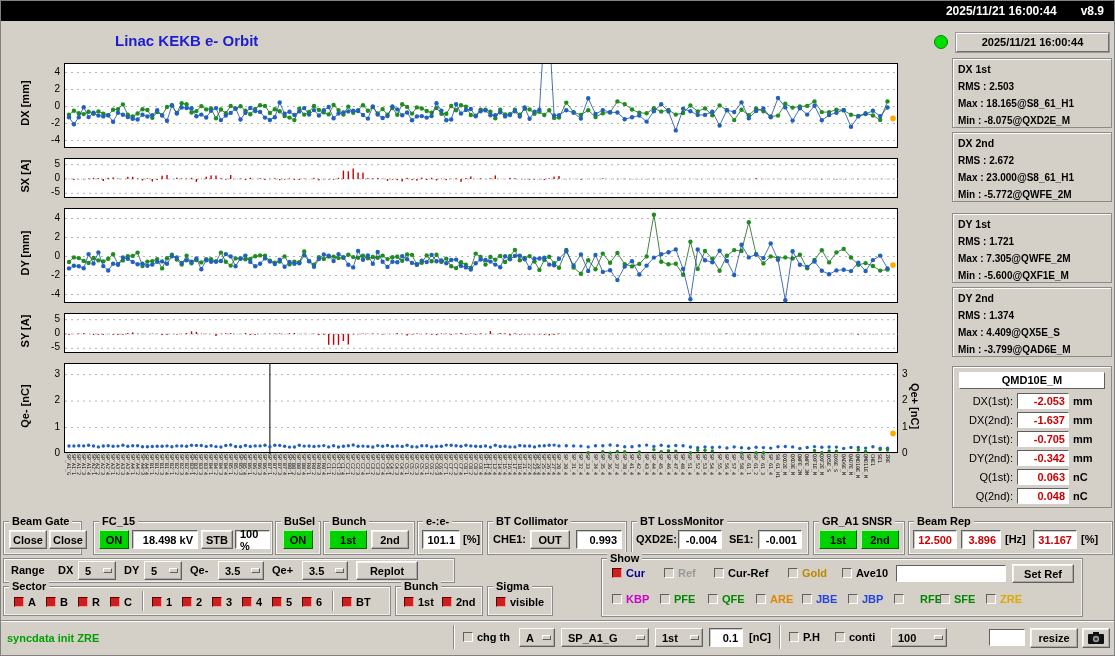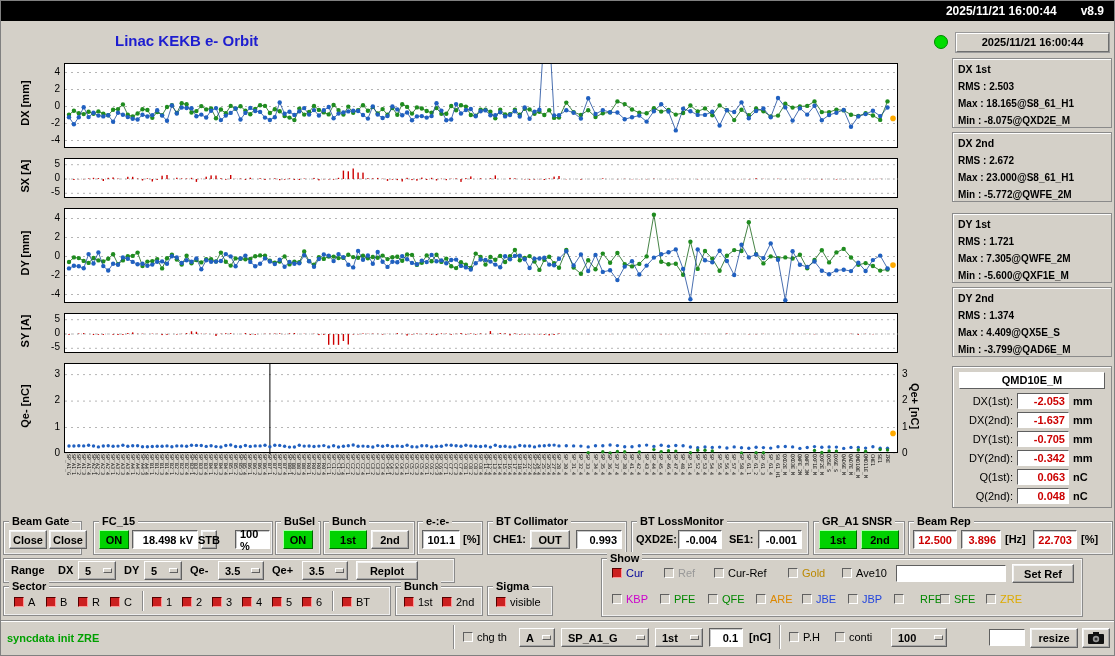--- a/index.html
+++ b/index.html
@@ -21,21 +21,21 @@
 .bpm{position:absolute;top:1px;writing-mode:vertical-rl;font-family:"DejaVu Sans Mono",monospace;font-size:5px;line-height:5px;color:#000;white-space:nowrap}
 .groupbox{position:absolute;border:1px solid #8a8a8a;box-shadow:inset 1px 1px 0 #fff,inset -1px -1px 0 #eee;background:#d4d0c8}
 .gb-title{position:absolute;top:-7px;left:5px;background:#d4d0c8;padding:0 3px;font-weight:bold;font-size:11px;line-height:12px;white-space:nowrap}
 .btn{position:absolute;height:19px;background:#d4d0c8;border:1px solid;border-color:#fff #5f5f5f #5f5f5f #fff;box-shadow:inset -1px -1px 0 #a8a8a8,inset 1px 1px 0 #f2f2f2;font-weight:bold;font-size:11px;display:flex;align-items:center;justify-content:center;cursor:default;font-family:"Liberation Sans",sans-serif}
 .btn.green{background:#00d200;border-color:#a8ffa8 #006600 #006600 #a8ffa8;box-shadow:none}
 .display{position:absolute;height:19px;background:#fff;border:1px solid;border-color:#5f5f5f #fff #fff #5f5f5f;box-shadow:inset 1px 1px 0 #c8c8c8;display:flex;align-items:center;justify-content:flex-end;padding:0 4px;font-weight:bold}
 .display.red{color:#cc0000}
 .lbl{position:absolute;font-weight:bold;line-height:19px;white-space:nowrap}
 .combo{position:absolute;height:19px;background:#d4d0c8;border:1px solid;border-color:#fff #5f5f5f #5f5f5f #fff;box-shadow:inset -1px -1px 0 #a8a8a8;display:flex;align-items:center;padding:0 17px 0 6px;font-weight:bold}
 .combo-ind{position:absolute;right:3px;top:6px;width:9px;height:5px;background:#d4d0c8;border:1px solid;border-color:#fff #5f5f5f #5f5f5f #fff}
-.cb{position:absolute;display:flex;align-items:center;gap:4px;font-weight:normal;height:12px;white-space:nowrap}
+.cb{position:absolute;display:flex;align-items:center;gap:4px;font-weight:bold;height:12px;white-space:nowrap}
 .cbbox{width:10px;height:10px;background:#d4d0c8;border:1px solid;border-color:#5f5f5f #fff #fff #5f5f5f;flex:0 0 auto}
 .cbbox.on{background:#cc2020;border-color:#550000 #ff9999 #ff9999 #550000}
 .tinput{position:absolute;background:#fff;border:1px solid;border-color:#5f5f5f #fff #fff #5f5f5f;height:17px}
 .vdiv{position:absolute;width:2px;border-left:1px solid #8a8a8a;border-right:1px solid #fff}
 #bottom-divider{position:absolute;left:0;top:619px;width:1115px;height:2px;border-top:1px solid #8a8a8a;border-bottom:1px solid #fff}
 #statusmsg{position:absolute;left:6px;top:631px;color:#00a000;font-weight:bold}
 #monitor{position:absolute;left:951px;top:365px;width:160px;height:142px;border:1px solid #8a8a8a;box-shadow:inset 1px 1px 0 #fff;background:#d4d0c8}
 #monitor-title{margin:5px 6px 3px;border:1px solid;border-color:#fff #5f5f5f #5f5f5f #fff;background:#fff;font-weight:bold;text-align:center;height:17px;line-height:15px}
 .mrow{display:flex;align-items:center;margin:1px 4px;gap:4px;height:18px}
 .ml{width:56px;text-align:right;font-weight:normal}
@@ -1294,21 +1294,21 @@
 
 <div class="groupbox" style="left:2px;top:520px;width:79px;height:34px">
   <span class="gb-title">Beam Gate</span>
   <span class="btn" style="left:5px;top:8px;width:38px">Close</span>
   <span class="btn" style="left:45px;top:8px;width:38px">Close</span>
 </div>
 <div class="groupbox" style="left:92px;top:520px;width:180px;height:34px">
   <span class="gb-title">FC_15</span>
   <span class="btn green" style="left:5px;top:8px;width:30px">ON</span>
   <span class="display" style="left:38px;top:8px;width:66px">18.498 kV</span>
-  <span class="btn" style="left:107px;top:8px;width:16px">STB</span>
+  <span class="btn" style="left:107px;top:8px;width:32px">STB</span>
   <span class="display" style="left:141px;top:8px;width:35px">100 %</span>
 </div>
 <div class="groupbox" style="left:274px;top:520px;width:46px;height:34px">
   <span class="gb-title">BuSel</span>
   <span class="btn green" style="left:7px;top:8px;width:30px">ON</span>
 </div>
 <div class="groupbox" style="left:322px;top:520px;width:92px;height:34px">
   <span class="gb-title">Bunch</span>
   <span class="btn green" style="left:5px;top:8px;width:38px">1st</span>
   <span class="btn" style="left:47px;top:8px;width:38px">2nd</span>
@@ -1334,21 +1334,21 @@
 <div class="groupbox" style="left:812px;top:520px;width:92px;height:34px">
   <span class="gb-title">GR_A1 SNSR</span>
   <span class="btn green" style="left:5px;top:8px;width:38px">1st</span>
   <span class="btn green" style="left:47px;top:8px;width:38px">2nd</span>
 </div>
 <div class="groupbox" style="left:907px;top:520px;width:205px;height:34px">
   <span class="gb-title">Beam Rep</span>
   <span class="display red" style="left:4px;top:8px;width:44px">12.500</span>
   <span class="display red" style="left:52px;top:8px;width:40px">3.896</span>
   <span class="lbl" style="left:96px;top:8px">[Hz]</span>
-  <span class="display red" style="left:124px;top:8px;width:44px">22.703</span>
+  <span class="display red" style="left:124px;top:8px;width:44px">31.167</span>
   <span class="lbl" style="left:172px;top:8px">[%]</span>
 </div>
 
 <div class="groupbox" style="left:2px;top:557px;width:452px;height:25px">
   <span class="lbl" style="left:7px;top:2px">Range</span>
   <span class="lbl" style="left:54px;top:2px">DX</span>
   <span class="combo" style="left:74px;top:2px;width:38px">
       <span>5</span>
       <span class="combo-ind"></span>
     </span>

